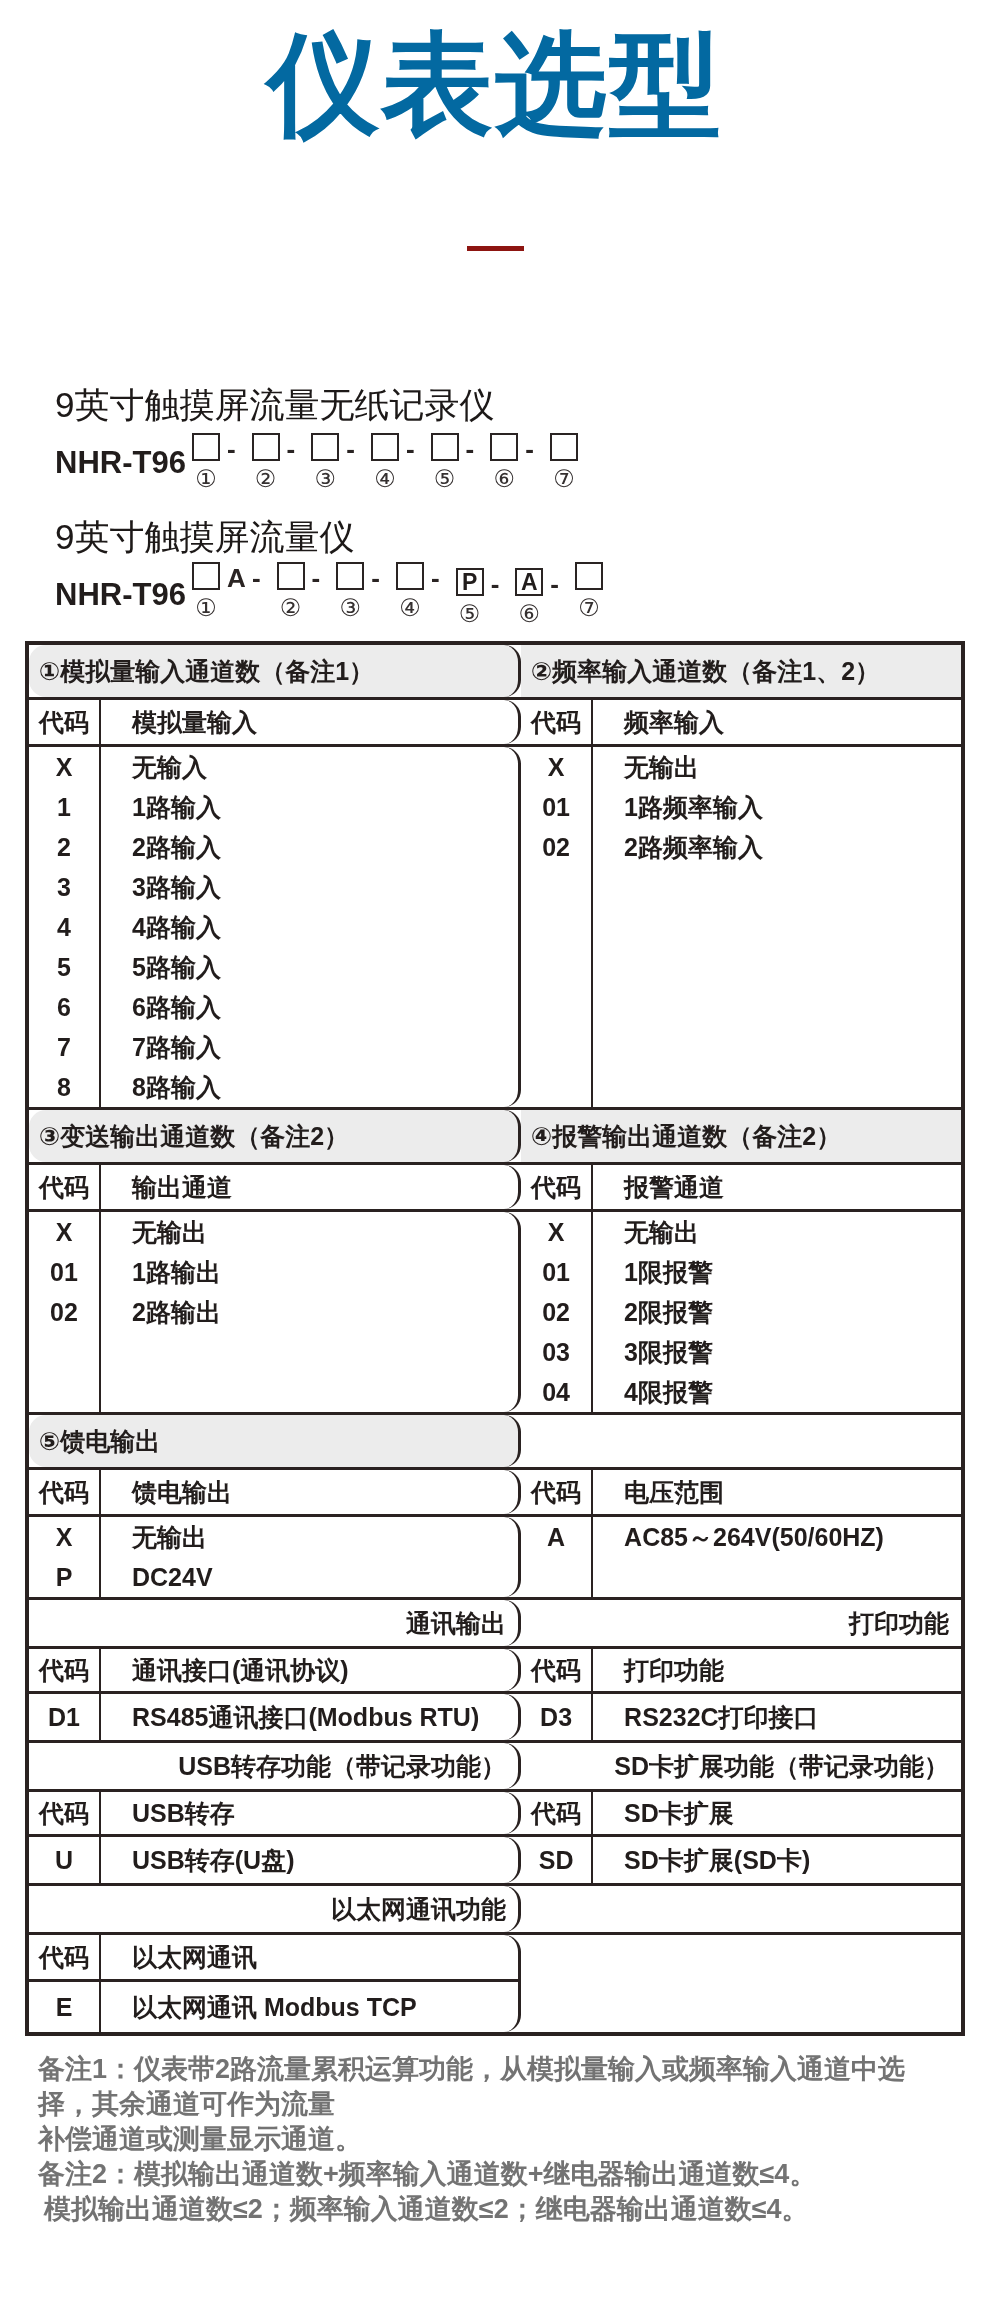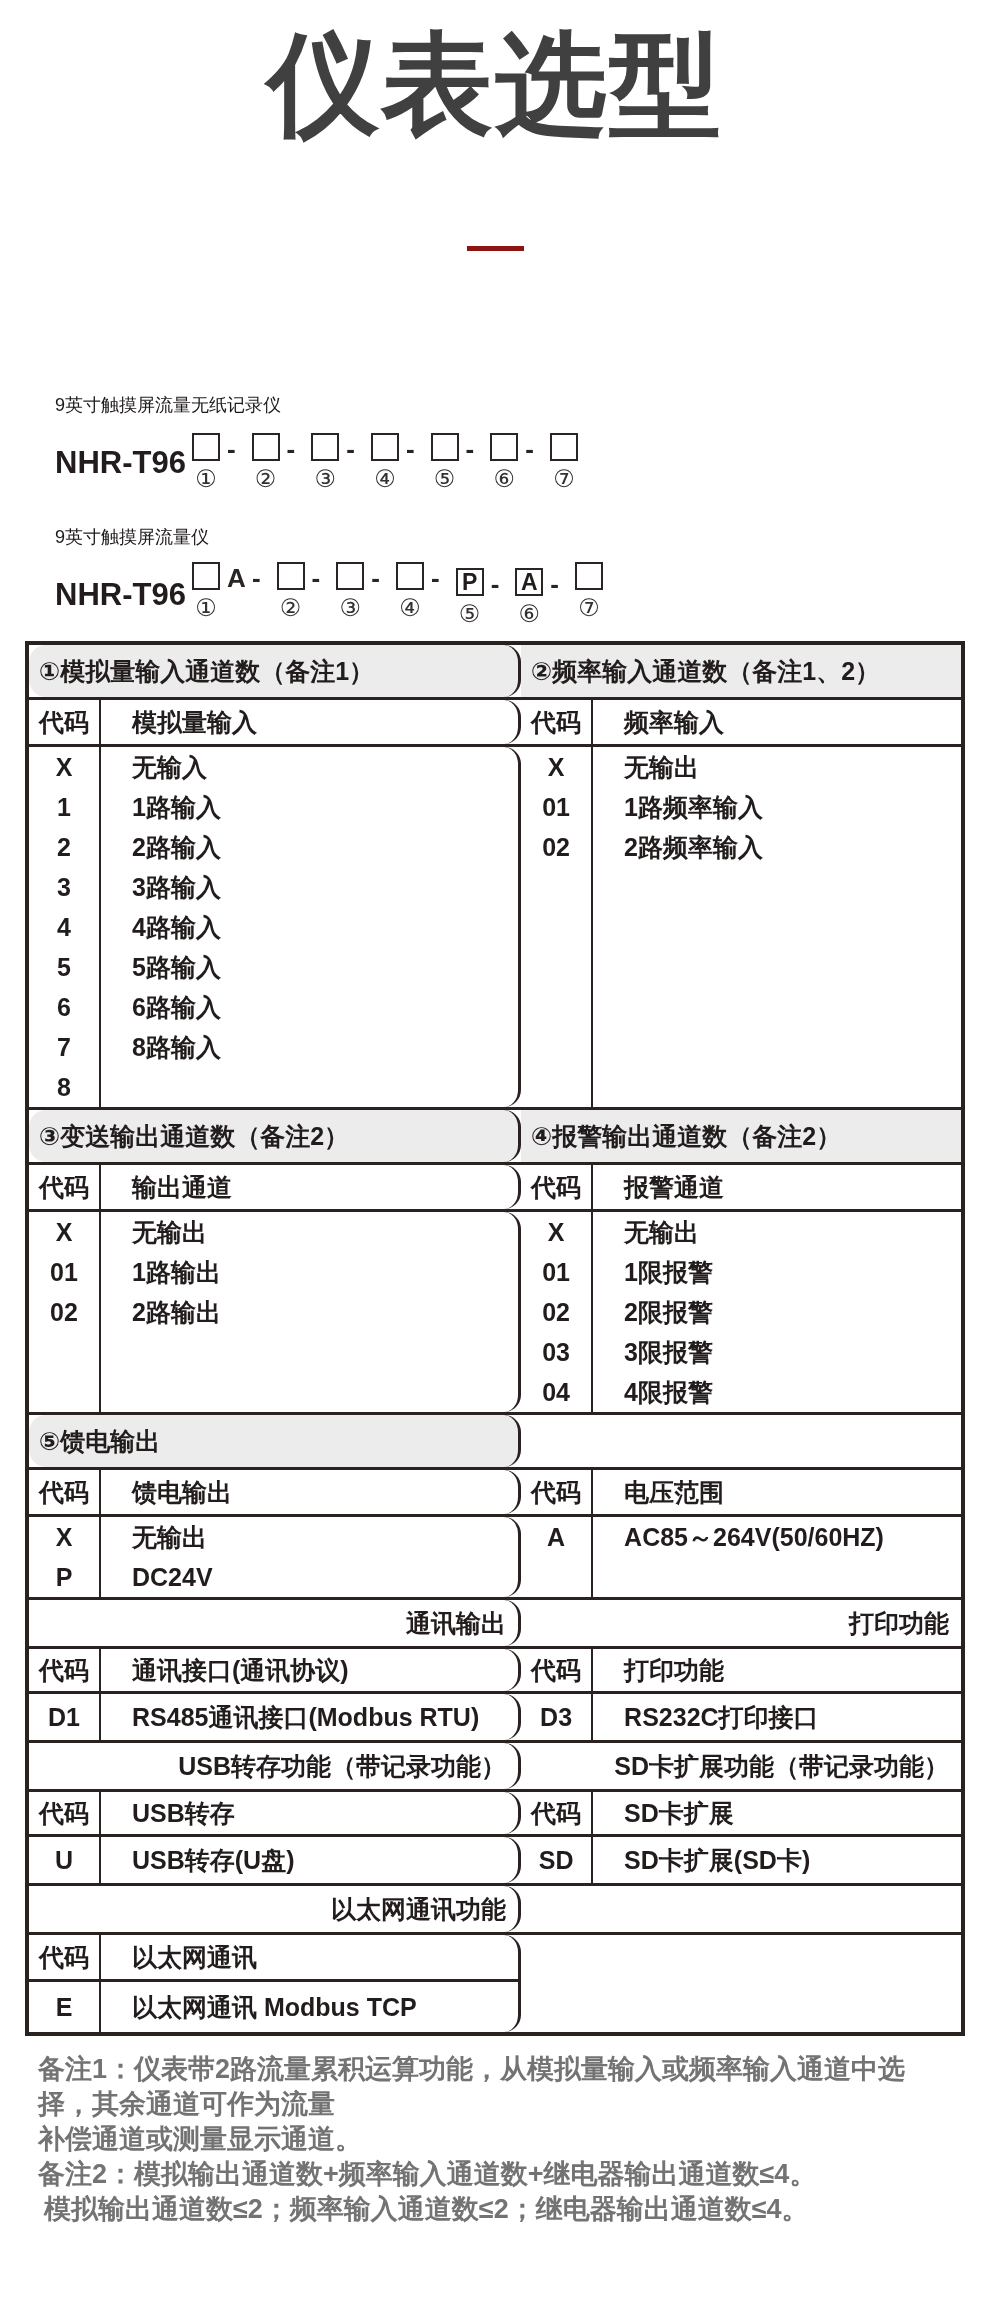--- a/index.html
+++ b/index.html
@@ -4,29 +4,29 @@
 <style>
   * { margin:0; padding:0; box-sizing:border-box; }
   html,body { background:#ffffff; }
   body {
     width:990px; height:2298px; overflow:hidden;
     font-family:"Liberation Sans","DejaVu Sans",sans-serif;
     color:#221d1c;
   }
   .page-title {
     margin-top:26px; text-align:center;
-    font-size:112px; font-weight:700; color:#404040;
+    font-size:112px; font-weight:700; color:#0369a1;
     line-height:1.05; letter-spacing:2px;
   }
   .accent-divider {
     width:57px; height:5px; margin:102px auto 0;
   }
   
   .models { margin:138px 0 0 55px; }
-  .model-label { font-size:18px; font-weight:500; color:#1d1918; line-height:32px; }
+  .model-label { font-size:35px; font-weight:500; color:#1d1918; line-height:32px; }
   .model-line { display:flex; align-items:center; margin-top:10px; height:64px; }
   .model-prefix { font-size:31px; font-weight:700; line-height:32px; margin-right:6px; letter-spacing:0px; }
   .segment { display:inline-flex; align-items:flex-start; margin-right:4px; }
   .seg-col { display:inline-flex; flex-direction:column; align-items:center; }
   .model-box {
     width:28px; height:28px; border:2px solid #2a2423;
     display:flex; align-items:center; justify-content:center;
     font-size:23px; font-weight:700; line-height:1;
   }
   .seg-circle { margin-top:5px; font-size:24px; line-height:26px; color:#353030; }
@@ -205,20 +205,21 @@
           <div class="cline">8</div>
         </div>
       <div class="label-col">
           <div class="cline">无输入</div>
           <div class="cline">1路输入</div>
           <div class="cline">2路输入</div>
           <div class="cline">3路输入</div>
           <div class="cline">4路输入</div>
           <div class="cline">5路输入</div>
           <div class="cline">6路输入</div>
+          <div class="cline">7路输入</div>
           <div class="cline">8路输入</div>
         </div>
     </div>
     <div class="half rgt">
       <div class="code-col">
           <div class="cline">X</div>
           <div class="cline">01</div>
           <div class="cline">02</div>
         </div>
       <div class="label-col">

